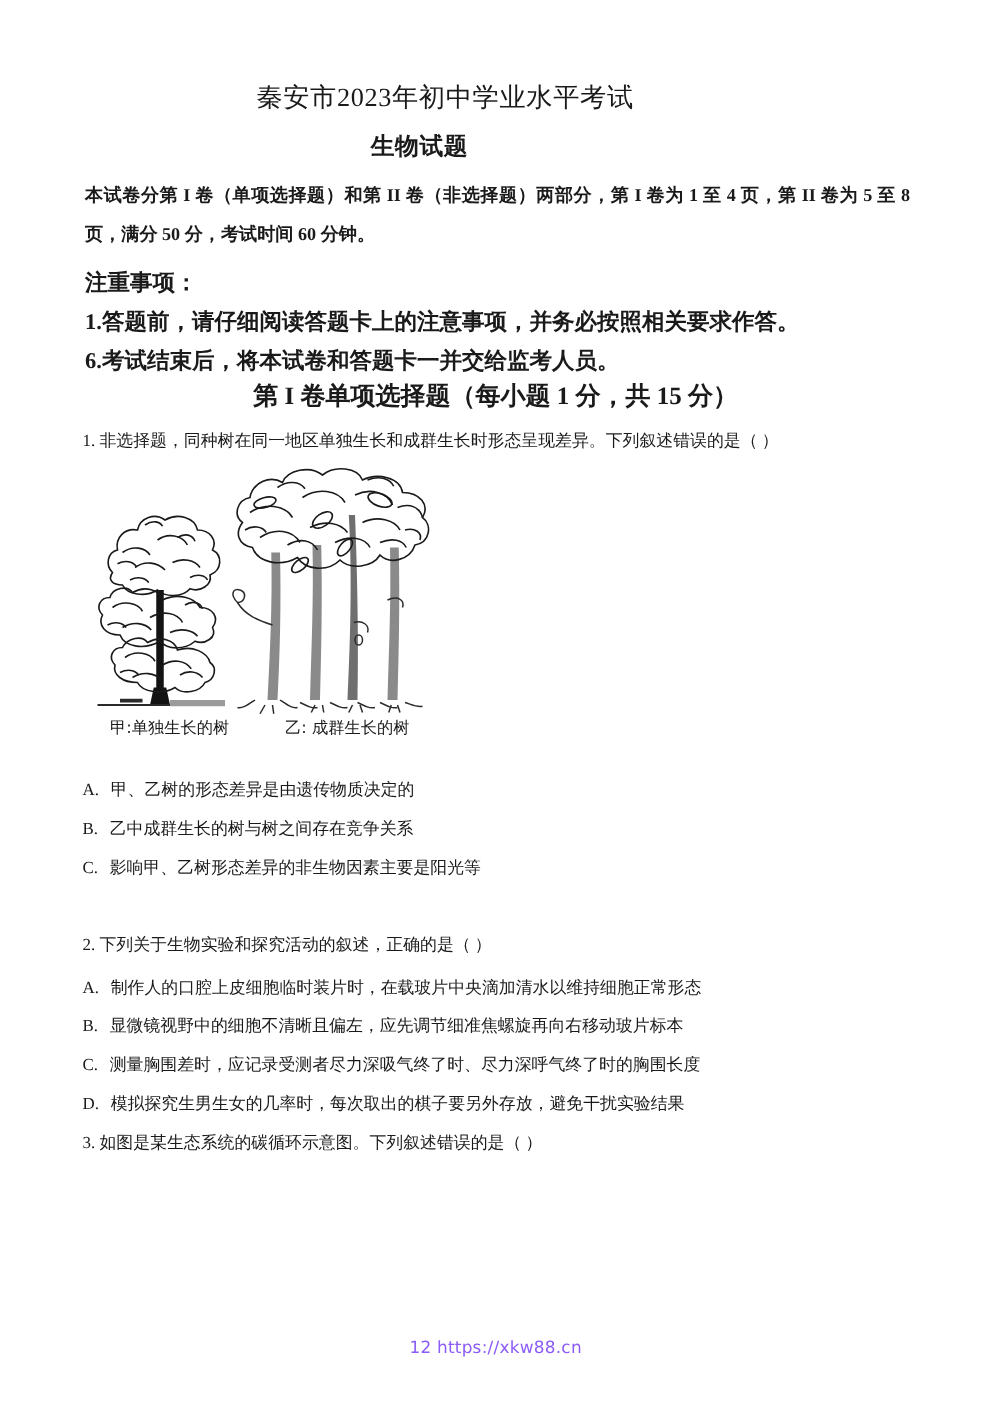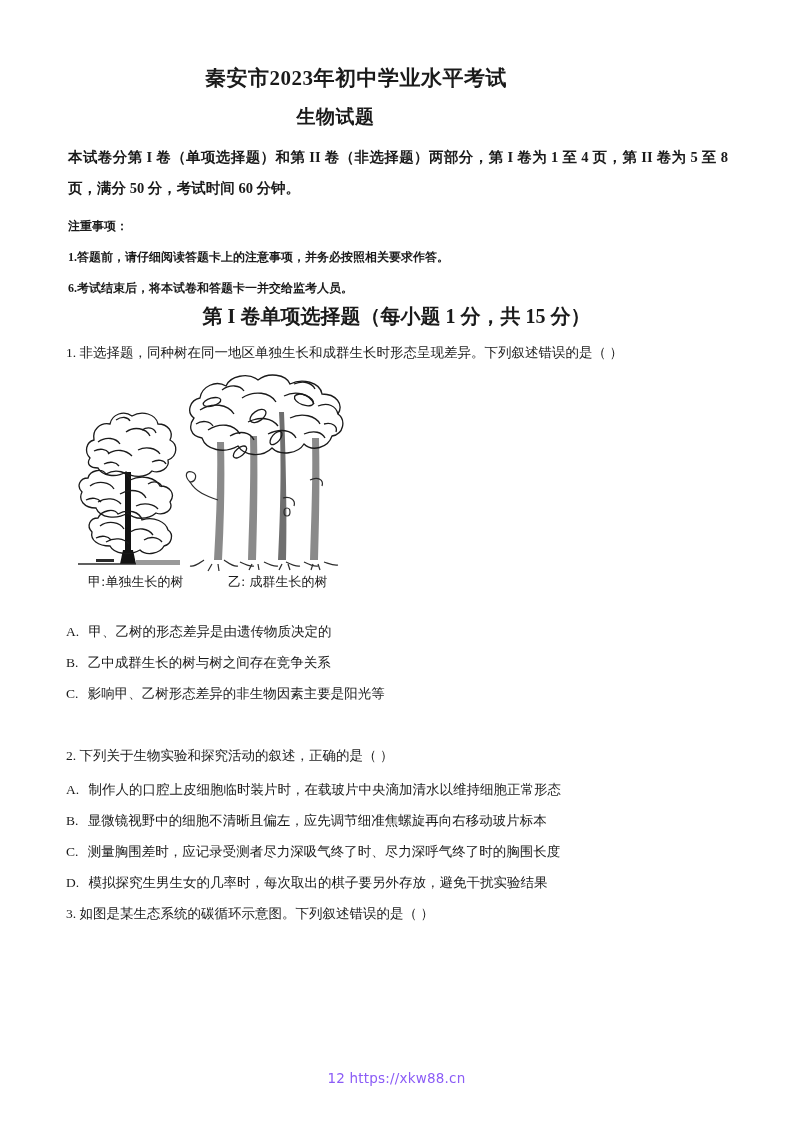--- a/index.html
+++ b/index.html
@@ -22,21 +22,21 @@
     height: 1122px;
   }
 
   
   .title-main {
     position: absolute;
     left: 0; top: 64px;
     width: 712px;
     text-align: center;
     font-size: 21px;
-    font-weight: bold;
+    font-weight: normal;
     letter-spacing: 0.5px;
   }
   .title-sub {
     position: absolute;
     left: 0; top: 104px;
     width: 671px;
     text-align: center;
     font-size: 19px;
     font-weight: bold;
     letter-spacing: 0.5px;
@@ -52,21 +52,21 @@
     font-weight: bold;
     line-height: 31px;
     text-align: justify;
     text-justify: inter-ideograph;
   }
   .notice {
     position: absolute;
     left: 68px;
     top: 211px;
     width: 660px;
-    font-size: 12px;
+    font-size: 18px;
     font-weight: bold;
     line-height: 31px;
   }
   .notice div { white-space: nowrap; }
 
   .section-head {
     position: absolute;
     left: 0;
     top: 303px;
     width: 793px;

